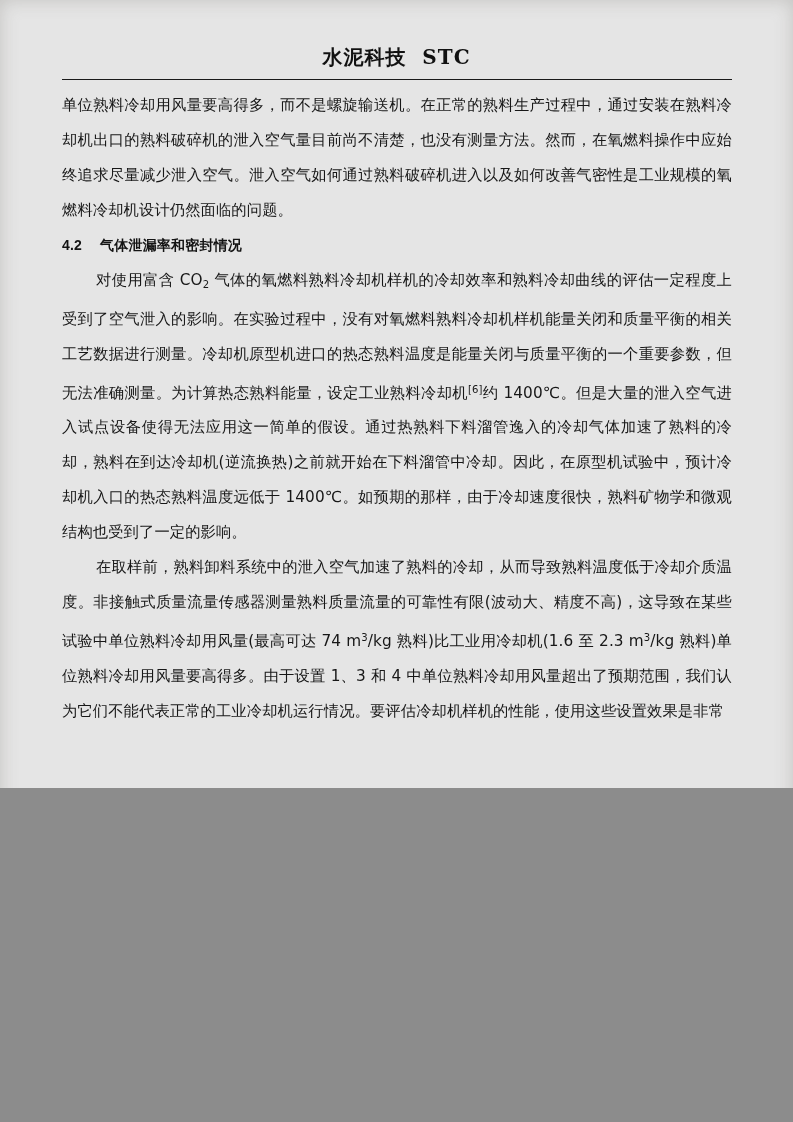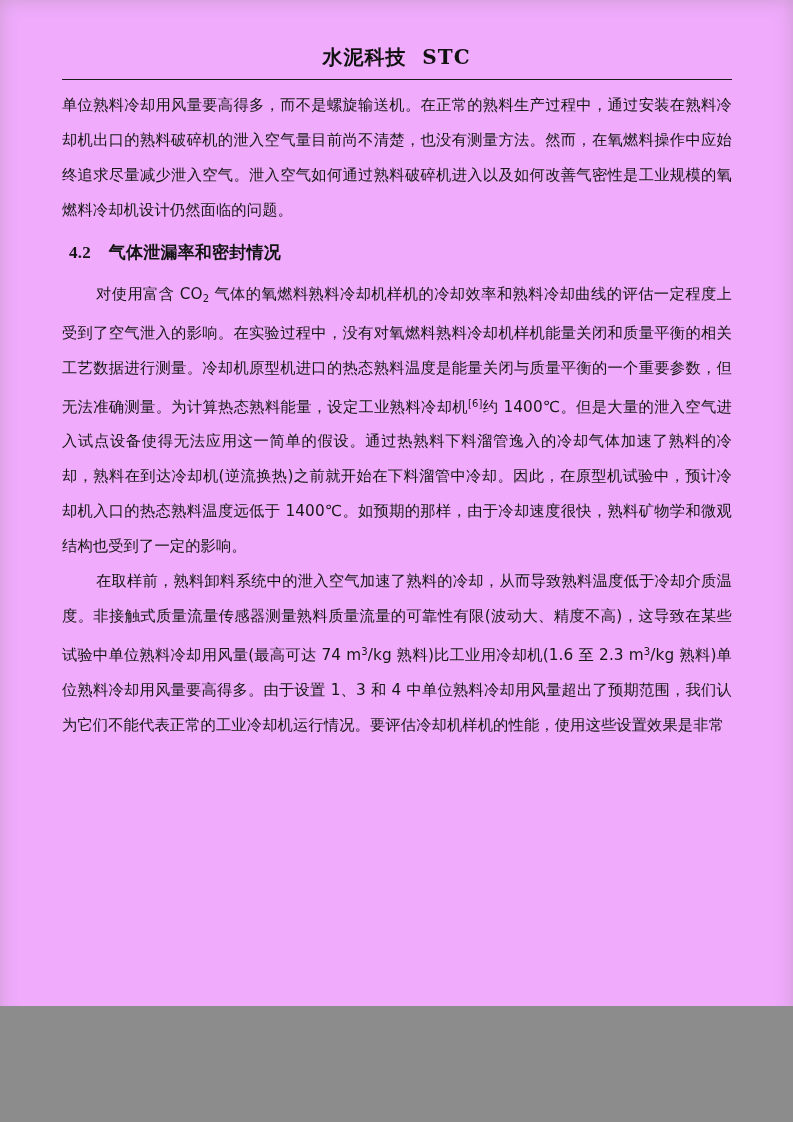--- a/index.html
+++ b/index.html
@@ -6,22 +6,22 @@
     margin: 0;
     padding: 0;
     background: #8c8c8c;
   }
   body {
     font-family: "Liberation Serif", serif;
   }
   .page {
     position: relative;
     width: 793px;
-    height: 1006px;
-    background: #f0abfc;
+    height: 788px;
+    background: #e5e5e5;
     box-sizing: border-box;
     overflow: hidden;
   }
   .page-inner {
     position: absolute;
     left: 0; top: 0;
     width: 793px;
     height: 1122px;
   }
   
@@ -100,24 +100,24 @@
     text-justify: inter-ideograph;
     letter-spacing: 0.1px;
   }
   p.first {
     text-indent: 0;
   }
   p.indent {
     text-indent: 34px;
   }
   h2.sec {
-    margin: 7px;
-    font-family: Liberation Serif, serif;
+    margin: 0;
+    font-family: Liberation Sans, sans-serif;
     font-weight: bold;
-    font-size: 17px;
+    font-size: 14px;
     line-height: 35px;
     color: #141414;
     letter-spacing: 0.2px;
   }
   h2.sec .num {
     display: inline-block;
   }
   h2.sec .gap-sm { display:inline-block; width: 13px; }
   h2.sec .gap-lg { display:inline-block; width: 18px; }
   .sp-before { margin-top: 6px; }

